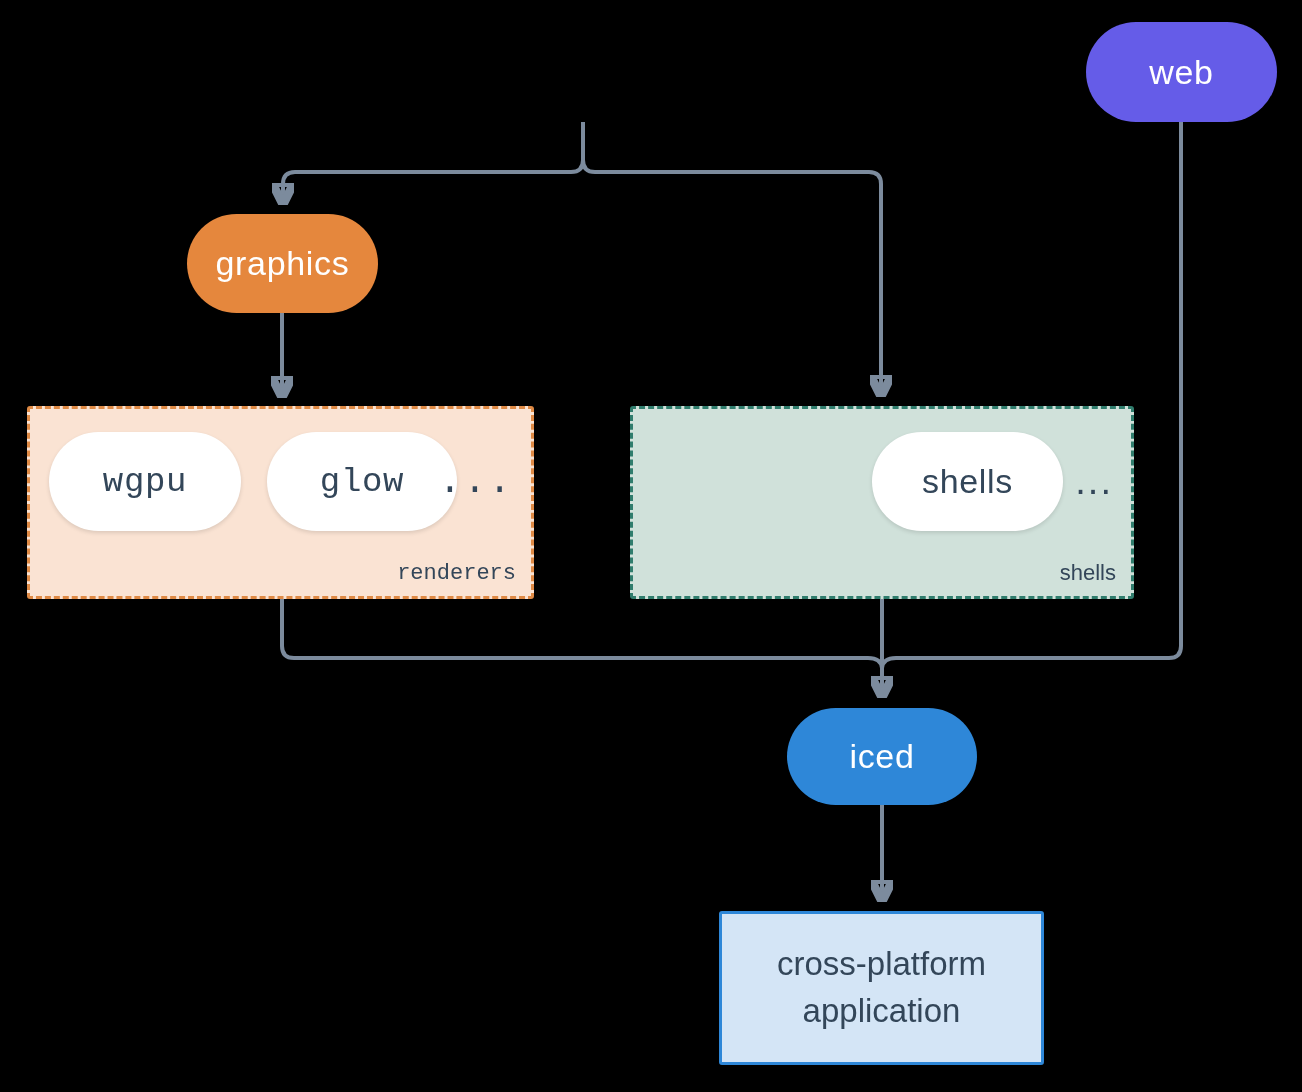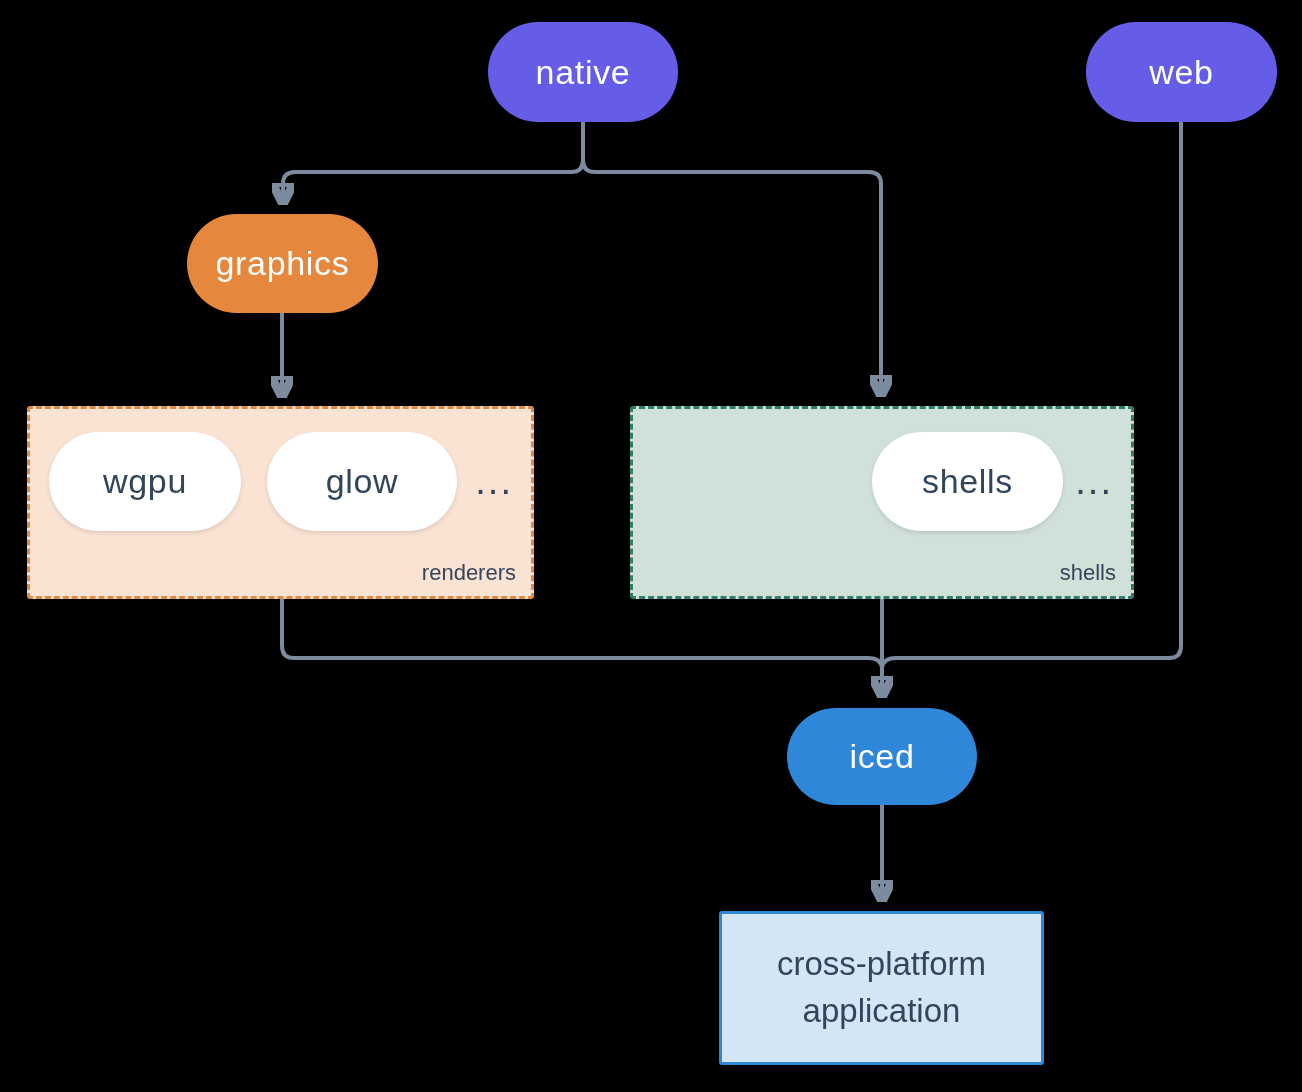--- a/index.html
+++ b/index.html
@@ -58,20 +58,21 @@
 
   .group-box {
     position: absolute;
     box-sizing: border-box;
     border-radius: 3px;
   }
   .box-renderers {
     left: 27px; top: 406px; width: 507px; height: 193px;
     background: var(--color-renderers_bg, #fae3d3);
     border: 3px dashed var(--color-renderers_border, #df8a45);
+    font-family: Liberation Mono, monospace;
   }
   .box-shells {
     left: 630px; top: 406px; width: 504px; height: 193px;
     background: var(--color-shells_bg, #d0e1da);
     border: 3px dashed var(--color-shells_border, #307d6d);
   }
   .group-box .pill { position: absolute; }
   .box-renderers .item-0 { left: 19px;  top: 23px; width: 192px; height: 99px; }
   .box-renderers .item-1 { left: 237px; top: 23px; width: 190px; height: 99px; }
   .box-shells    .item-0 { left: 20px;  top: 23px; width: 193px; height: 99px; }
@@ -125,23 +126,20 @@
     </defs>
     <path d="M 583 122 L 583 160 Q 583 172 571 172 L 295 172 Q 283 172 283 184 L 283 198" marker-end="url(#arrow)"></path>
     <path d="M 583 122 L 583 160 Q 583 172 595 172 L 869 172 Q 881 172 881 184 L 881 390" marker-end="url(#arrow)"></path>
     <path d="M 282 313 L 282 391" marker-end="url(#arrow)"></path>
     <path d="M 282 599 L 282 646 Q 282 658 294 658 L 868 658 Q 881 658 882 668"></path>
     <path d="M 1181 122 L 1181 646 Q 1181 658 1169 658 L 896 658 Q 883 658 882 668"></path>
     <path d="M 882 599 L 882 691" marker-end="url(#arrow)"></path>
     <path d="M 882 805 L 882 895" marker-end="url(#arrow)"></path>
   </svg>
 
-  <div class="node pill pill-purple pos-native">
-    <span>native</span>
-  </div>
 
   <div class="node pill pill-purple pos-web">
     <span>web</span>
   </div>
 
   <div class="node pill pill-orange pos-graphics">
     <span>graphics</span>
   </div>
 
   <div class="group-box box-renderers">

